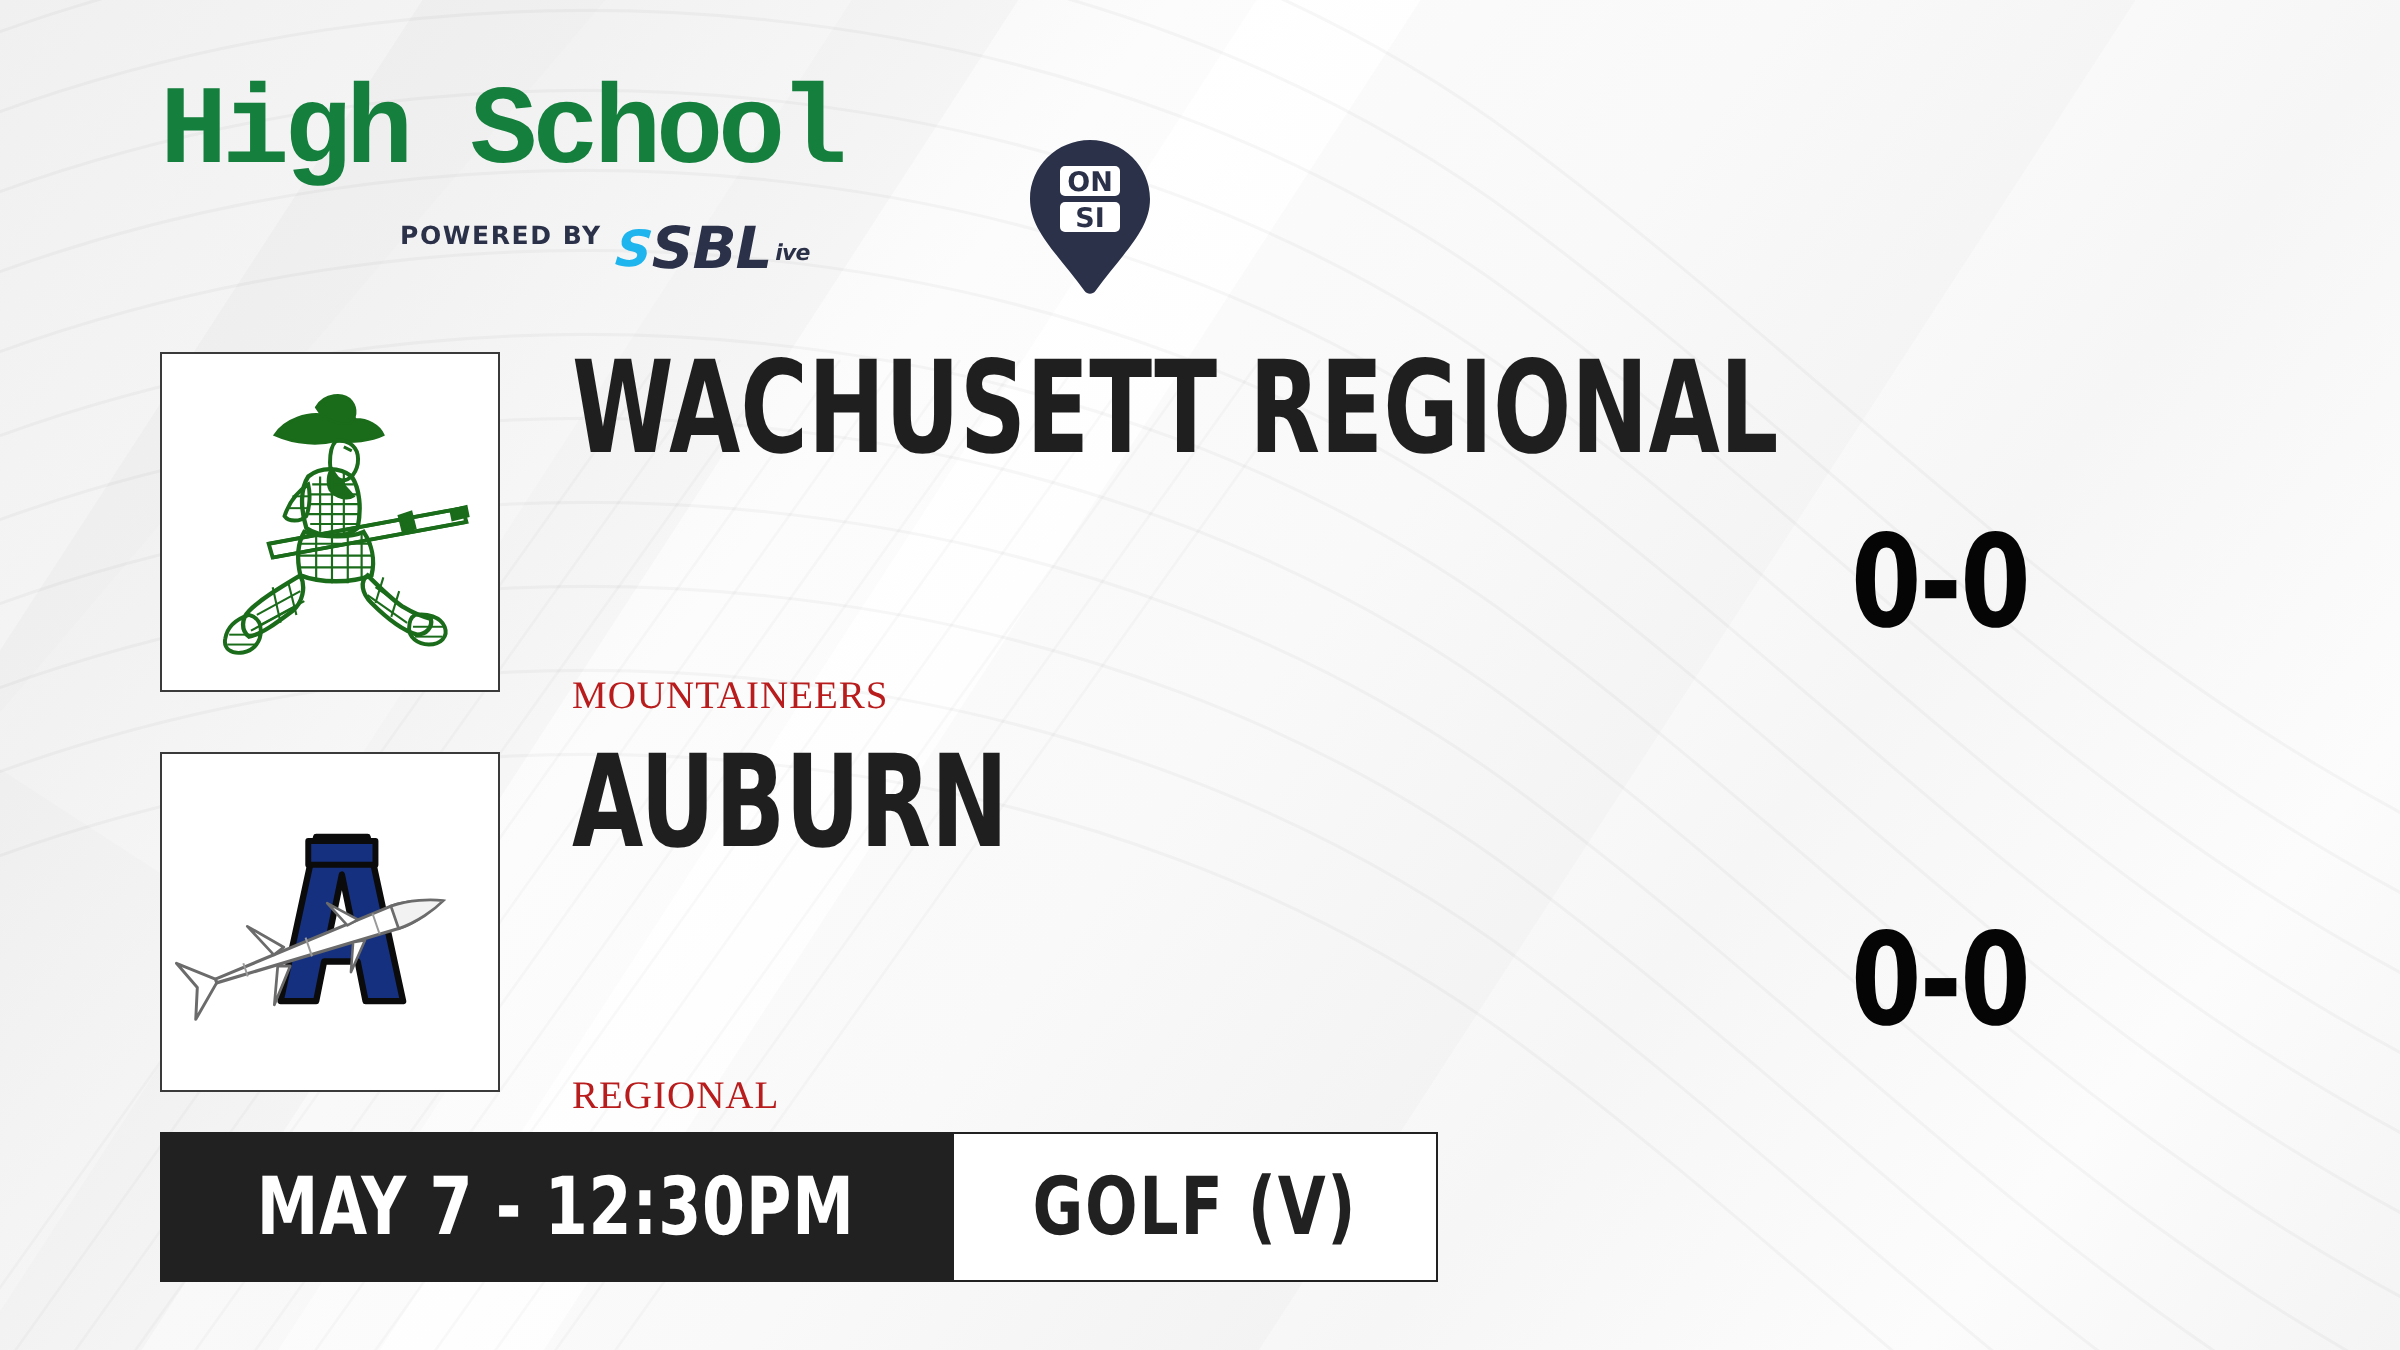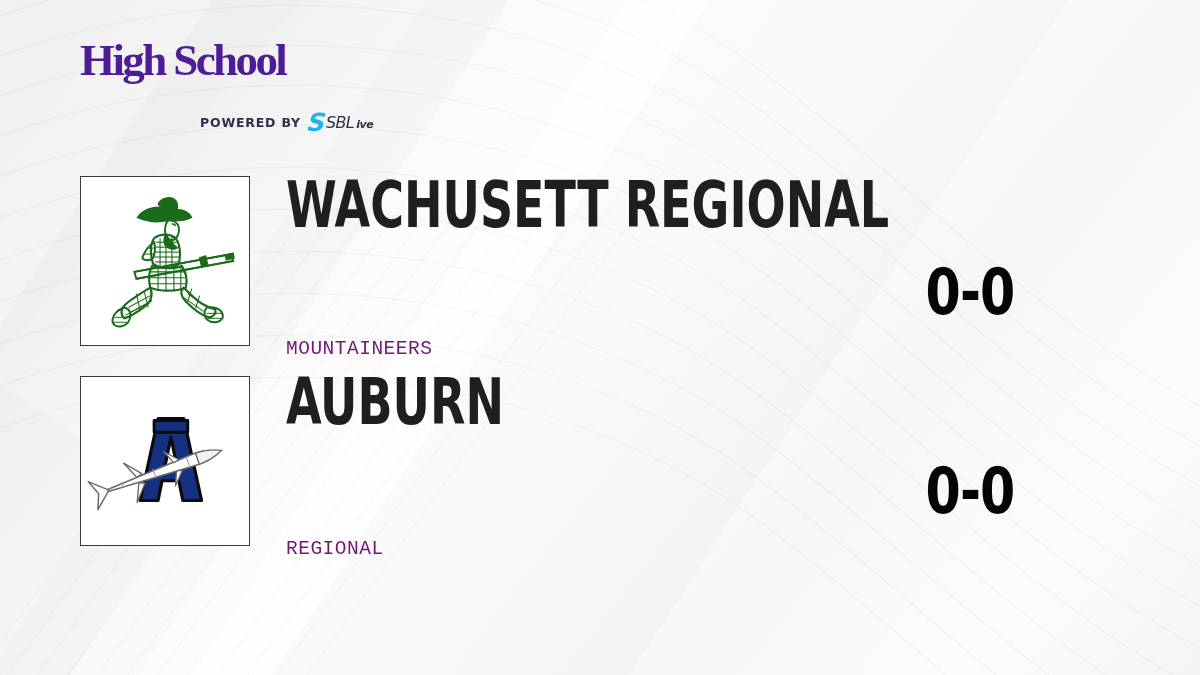--- a/index.html
+++ b/index.html
@@ -64,63 +64,63 @@
     transform-origin:top left;
     background:rgba(0,0,0,0.012);
   }
 
   .bg-svg { position:absolute; inset:0; width:1200px; height:675px; }
 
   
   .header { position:absolute; left:80px; top:34px; width:430px; height:105px; }
 
   .hs-word {
-    font-family:Liberation Serif, serif;
-    font-weight:700;
-    font-size:45px;
+    font-family:Liberation Mono, monospace;
+    font-weight:700;
+    font-size:56px;
     letter-spacing:-2.6px;
-    color:#4c1d95;
+    color:#15803d;
     line-height:1;
     position:absolute; left:0; top:4px;
     white-space:nowrap;
   }
 
   .pin {
     position:absolute;
     left:434px; top:36px;
     width:62px; height:78px;
   }
   .pin svg { display:block; }
 
   .powered-row {
     position:absolute;
     left:120px; top:76px;
-    display:flex; align-items:center; gap:7px;
+    display:flex; gap:7px;
     white-space:nowrap;
   }
   .powered-by {
     font-family:"DejaVu Sans", sans-serif;
     font-weight:700;
     font-size:12.5px;
     letter-spacing:0.8px;
     color:#2b3149;
   }
   .sbl-mark { display:flex; align-items:center; gap:2px; }
   .sbl-s {
     font-family:"DejaVu Sans", sans-serif;
     font-weight:700; font-style:italic;
     font-size:25px; line-height:1;
     color:#1eb4ee;
     letter-spacing:-2px;
     transform:skewX(-6deg);
   }
   .sbl-rest {
     font-family:"DejaVu Sans", sans-serif;
-    font-weight:400; font-style:italic;
-    font-size:16px; line-height:1;
+    font-weight:700; font-style:italic;
+    font-size:29px; line-height:1;
     color:#2b3149;
     letter-spacing:-0.6px;
   }
   .sbl-ive {
     font-family:"DejaVu Sans", sans-serif;
     font-weight:700; font-style:italic;
     font-size:11px; line-height:1;
     color:#2b3149;
     letter-spacing:-0.4px;
     position:relative; top:2px;
@@ -150,25 +150,25 @@
     transform:scaleX(0.80);
     transform-origin:left center;
     letter-spacing:0px;
   }
   #team-name-1 { top:178px; font-size:64px; }
   #team-name-2 { top:375px; font-size:64px; }
 
   .mascot {
     position:absolute;
     left:286px;
-    font-family:Liberation Mono, monospace;
+    font-family:Liberation Serif, serif;
     font-weight:400;
     font-size:19.5px;
     letter-spacing:0.5px;
-    color:#701a75;
+    color:#b91c1c;
     white-space:nowrap;
     text-align:right;
   }
   #mascot-1 { top:338px; }
   #mascot-2 { top:538px; }
 
   
   .score {
     position:absolute;
     width:200px;
@@ -268,20 +268,29 @@
     <g fill="none" stroke="#000000" stroke-opacity="0.020" stroke-width="1.4">
       <path d="M-20,-20 L320,-20 L-20,380 Z" stroke="none" fill="#000000" fill-opacity="0.006"></path>
       <path d="M60,-30 L430,-30"></path>
       <path d="M40,-30 L410,-30"></path>
     </g>
   </svg>
 
   <div class="header">
     <div class="hs-word">High School</div>
 
+    <div class="pin">
+      <svg viewBox="0 0 62 78">
+        <path d="M31,0 C14.5,0 1,13.2 1,29.5 C1,45 14,56 28.3,75.5 C29.6,77.3 32.4,77.3 33.7,75.5 C48,56 61,45 61,29.5 C61,13.2 47.5,0 31,0 Z" fill="#2b3149"></path>
+        <rect x="16" y="13" width="30" height="15" rx="2.5" fill="#ffffff"></rect>
+        <rect x="16" y="31" width="30" height="15" rx="2.5" fill="#ffffff"></rect>
+        <text x="31" y="25.4" text-anchor="middle" font-family="DejaVu Sans, sans-serif" font-size="13.5" font-weight="700" fill="#2b3149">ON</text>
+        <text x="31" y="43.4" text-anchor="middle" font-family="DejaVu Sans, sans-serif" font-size="13.5" font-weight="700" fill="#2b3149">SI</text>
+      </svg>
+    </div>
 
     <div class="powered-row">
       <span class="powered-by">POWERED BY</span>
       <span class="sbl-mark">
         <span class="sbl-s">S</span>
         <span class="sbl-rest">SBL</span>
         <span class="sbl-ive">ive</span>
       </span>
     </div>
   </div>
@@ -398,14 +407,22 @@
 
   <div class="team-name" id="team-name-1">WACHUSETT REGIONAL</div>
   <div class="mascot" id="mascot-1">MOUNTAINEERS</div>
 
   <div class="team-name" id="team-name-2">AUBURN</div>
   <div class="mascot" id="mascot-2">REGIONAL</div>
 
   <div class="score" id="score-1">0-0</div>
   <div class="score" id="score-2">0-0</div>
 
+  <div class="info-bar">
+    <div class="info-date">
+      <span class="info-date-text">MAY 7 - 12:30PM</span>
+    </div>
+    <div class="info-sport">
+      <span class="info-sport-text">GOLF (V)</span>
+    </div>
+  </div>
 
 </div>
 
 </body></html>

